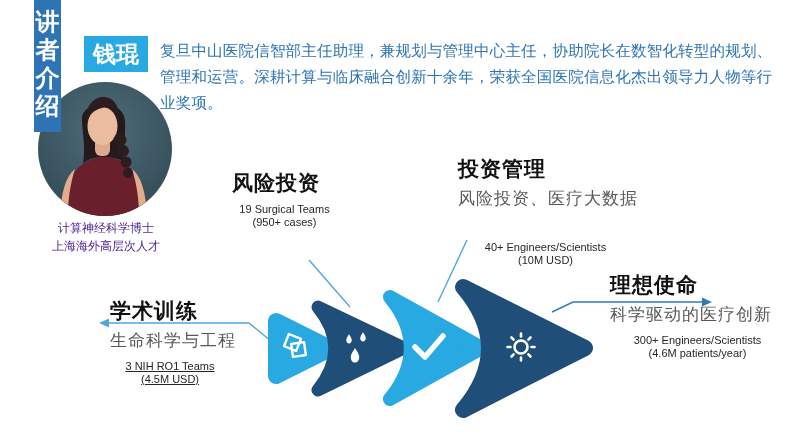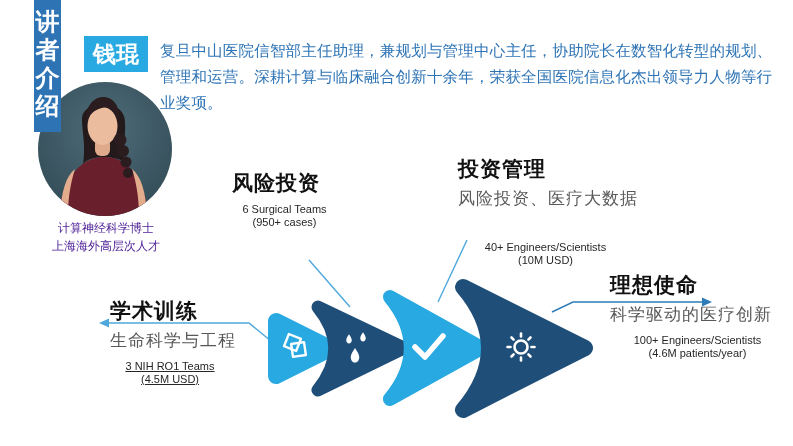--- a/index.html
+++ b/index.html
@@ -115,39 +115,39 @@
     <div class="stage-sub">生命科学与工程</div>
     <div class="stage-stats">
       <div>3 NIH RO1 Teams</div>
       <div>(4.5M USD)</div>
     </div>
   </div>
 
   <div class="stage clinical">
     <div class="stage-title">风险投资</div>
     <div class="stage-stats">
-      <div>6 Surgical Teams</div>
+      <div>19 Surgical Teams</div>
       <div>(950+ cases)</div>
     </div>
   </div>
 
   <div class="stage investment">
     <div class="stage-title">投资管理</div>
     <div class="stage-sub">风险投资、医疗大数据</div>
     <div class="stage-stats">
       <div>40+ Engineers/Scientists</div>
       <div>(10M USD)</div>
     </div>
   </div>
 
   <div class="stage mission">
     <div class="stage-title">理想使命</div>
     <div class="stage-sub">科学驱动的医疗创新</div>
     <div class="stage-stats">
-      <div>100+ Engineers/Scientists</div>
+      <div>300+ Engineers/Scientists</div>
       <div>(4.6M patients/year)</div>
     </div>
   </div>
 
   <svg class="diagram" viewBox="0 0 793 446">
 
     <g>
       <path d="M107,323 H249 L271,341" stroke="#4FA8DC" stroke-width="1.4" fill="none"></path>
       <path d="M99,323 L109,318.5 L109,327.5 Z" fill="#4FA8DC"></path>
     </g>

